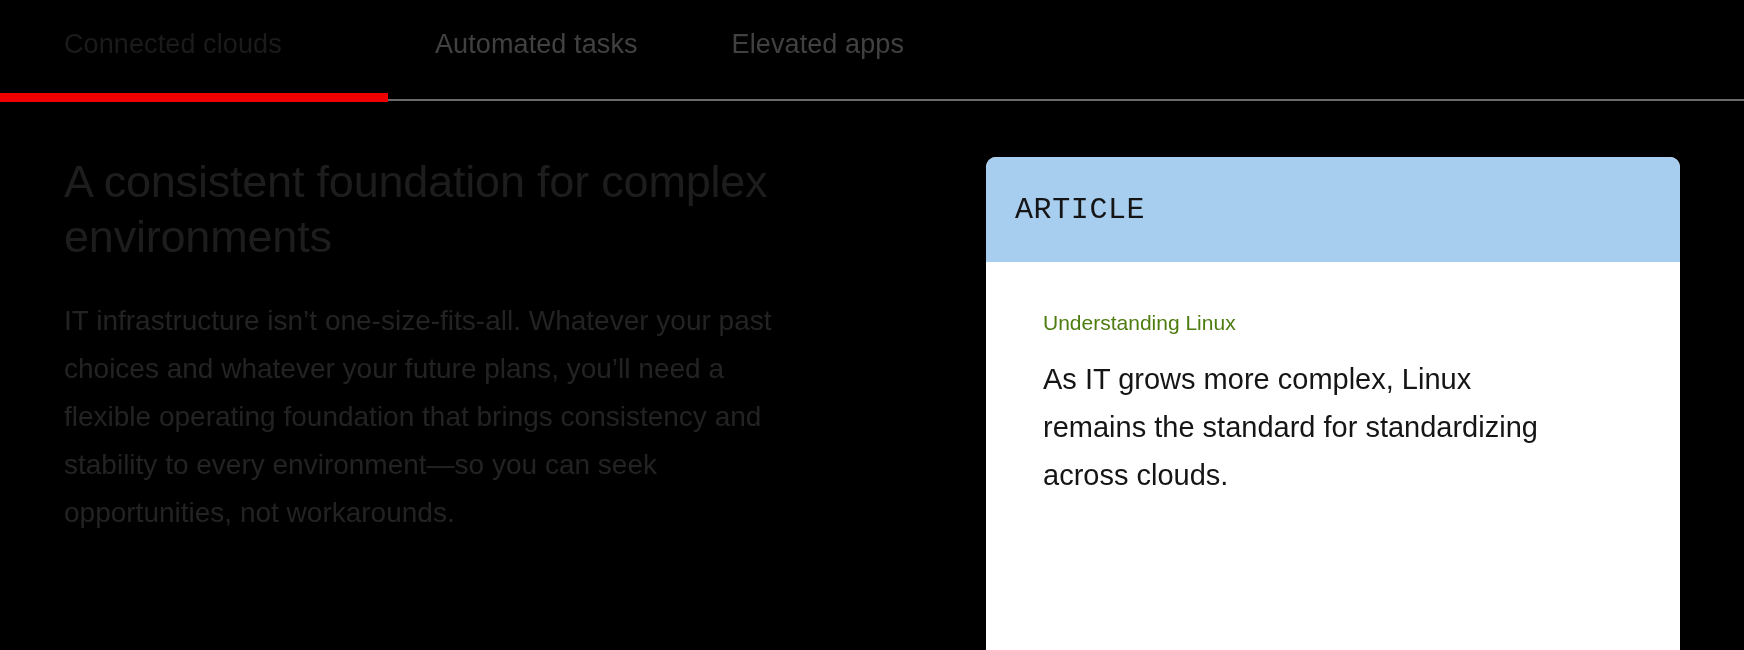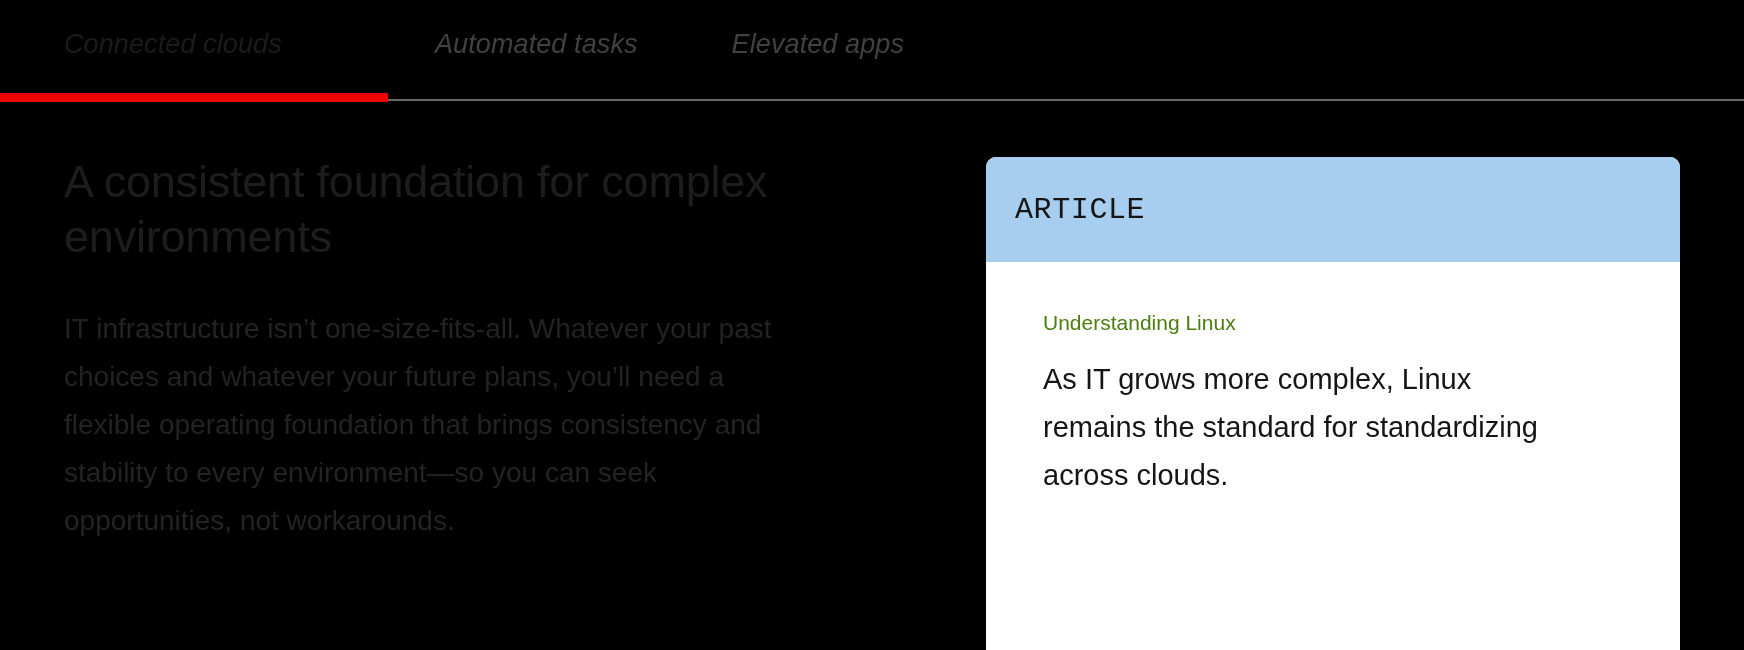--- a/index.html
+++ b/index.html
@@ -56,21 +56,20 @@
     padding: 28px 0 44px 0;
     font-size: 27px;
     line-height: 1.2;
     letter-spacing: 0.1px;
     white-space: nowrap;
     background: transparent;
     border: none;
     cursor: pointer;
     font-family: "Liberation Sans", sans-serif;
     text-align: left;
-    font-style: italic;
   }
 
   .tab.is-active {
     color: #1b1b1b;
     width: 388px;
     padding-left: 64px;
   }
 
   .tab.is-inactive {
     color: #414141;
@@ -106,21 +105,21 @@
   .section-heading {
     font-size: 45px;
     line-height: 1.23;
     font-weight: 400;
     letter-spacing: -0.2px;
     color: #1d1d1d;
     max-width: 740px;
   }
 
   .section-body {
-    margin-top: 40px;
+    margin-top: 32px;
     font-size: 28px;
     line-height: 1.72;
     font-weight: 400;
     color: #232323;
     max-width: 730px;
   }
 
   
   .card {
     position: absolute;

